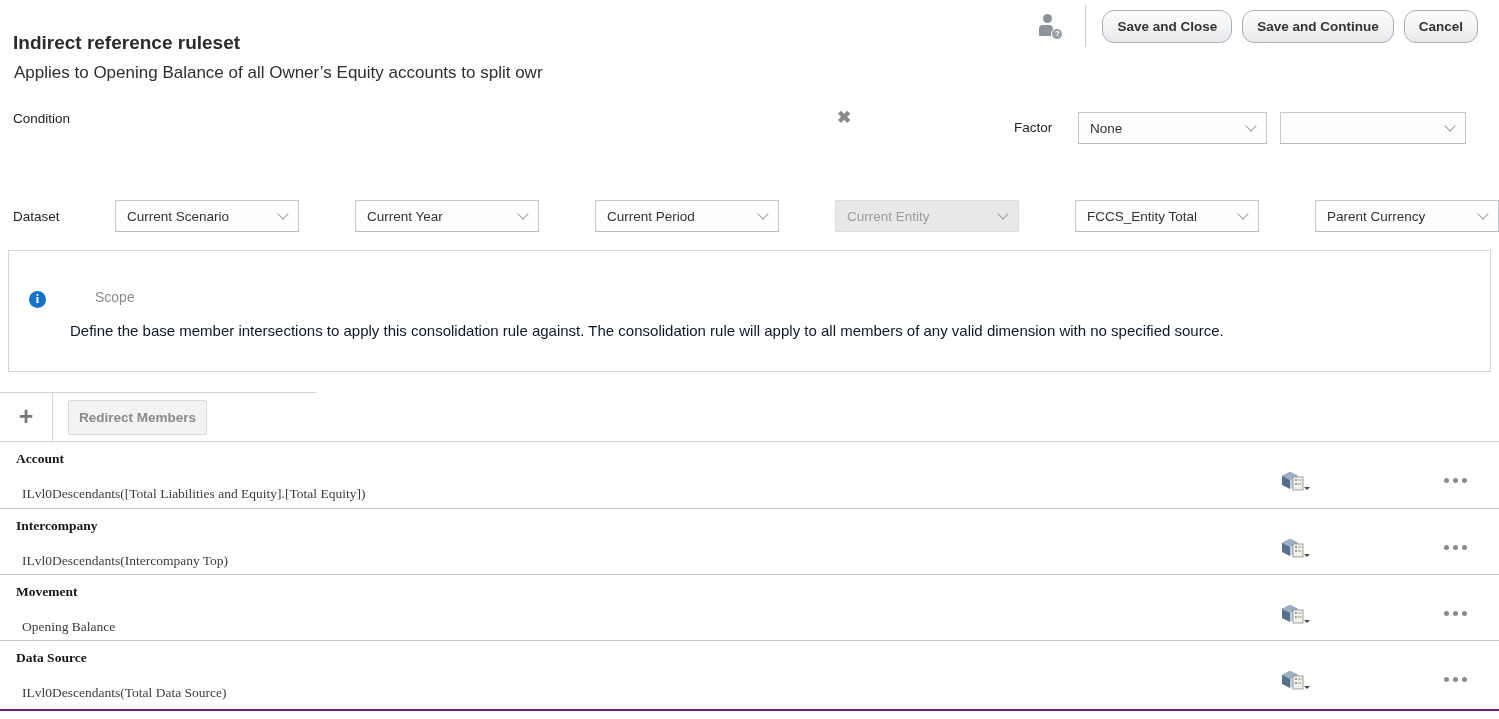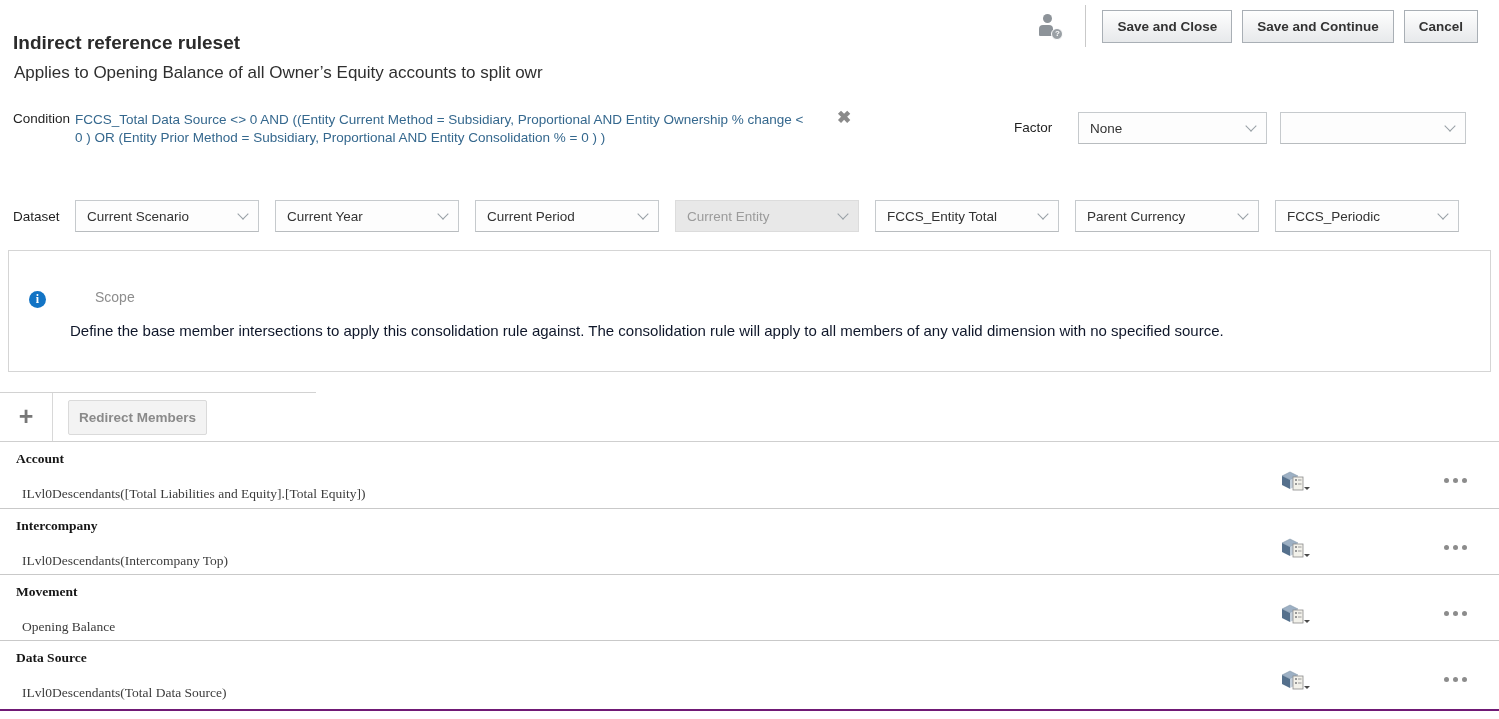--- a/index.html
+++ b/index.html
@@ -30,21 +30,21 @@
   .user-icon .badge {
     position: absolute; right: 0; bottom: 0; width: 12px; height: 12px; border-radius: 50%;
     background: #9aa0a5; border: 1px solid #fff; color: #fff;
     font-size: 8px; font-weight: bold; line-height: 10px; text-align: center;
   }
   .vdivider { width: 1px; height: 42px; background: #c9c9c9; margin: 0 6px; }
   .btn {
     font-family: "Liberation Sans", sans-serif;
     font-size: 13.5px; font-weight: bold; color: #333;
     background: linear-gradient(#fefefe, #e7e9eb);
-    border: 1px solid #a9afb5; border-radius: 0;
+    border: 1px solid #a9afb5; border-radius: 12px;
     padding: 8px 14px; cursor: pointer; white-space: nowrap;
   }
   .subtitle {
     position: absolute; top: 63px; left: 14px;
     font-size: 17px; color: #2f2f2f;
   }
   
   .cond-label {
     position: absolute; top: 111px; left: 13px;
     font-size: 13.5px; color: #1f1f1f;
@@ -79,21 +79,21 @@
   .factor-sel-2 { position: absolute; top: 112px; left: 1280px; width: 186px; }
   
   .dataset-label {
     position: absolute; top: 209px; left: 13px;
     font-size: 13.5px; color: #1f1f1f;
   }
   .dataset-row {
     position: absolute; top: 200px; left: 75px;
     display: flex; gap: 16px;
   }
-  .dataset-row .selectbox { width: 184px; }
+  .dataset-row .selectbox { width: 184px; margin-left: 40px; }
   
   .scope-box {
     position: absolute; top: 250px; left: 8px; width: 1483px; height: 122px;
     border: 1px solid #d5d5d5; background: #fff;
   }
   .info-icon {
     position: absolute; top: 40px; left: 20px;
     width: 17px; height: 17px; border-radius: 50%;
     background: #1374C5; color: #fff;
     font-family: "Liberation Serif", serif; font-weight: bold;
@@ -145,24 +145,20 @@
     </div>
     <div class="vdivider"></div>
     <button class="btn">Save and Close</button>
     <button class="btn">Save and Continue</button>
     <button class="btn">Cancel</button>
   </div>
 
   <div class="subtitle">Applies to Opening Balance of  all Owner’s Equity accounts to split owr</div>
 
   <div class="cond-label">Condition</div>
-  <div class="cond-text">
-    <div>FCCS_Total Data Source &lt;&gt; 0 AND ((Entity Current Method = Subsidiary, Proportional  AND Entity Ownership % change &lt;</div>
-    <div>0 )  OR (Entity Prior Method = Subsidiary, Proportional  AND Entity Consolidation % = 0 ) )</div>
-  </div>
   <div class="x-icon">✖</div>
 
   <div class="factor-label">Factor</div>
   <div class="selectbox factor-sel-1">
     <span class="val">None</span>
     <span class="chev"></span>
   </div>
   <div class="selectbox factor-sel-2">
     <span class="val"></span>
     <span class="chev"></span>

